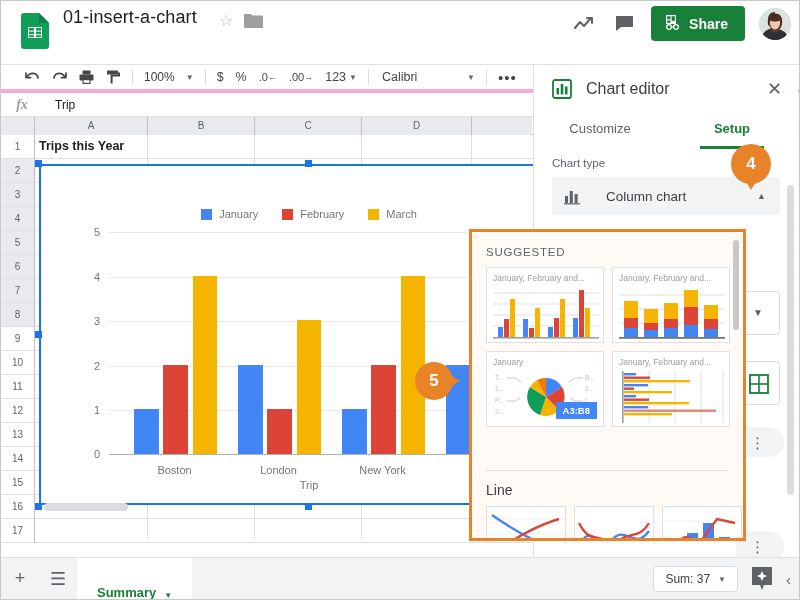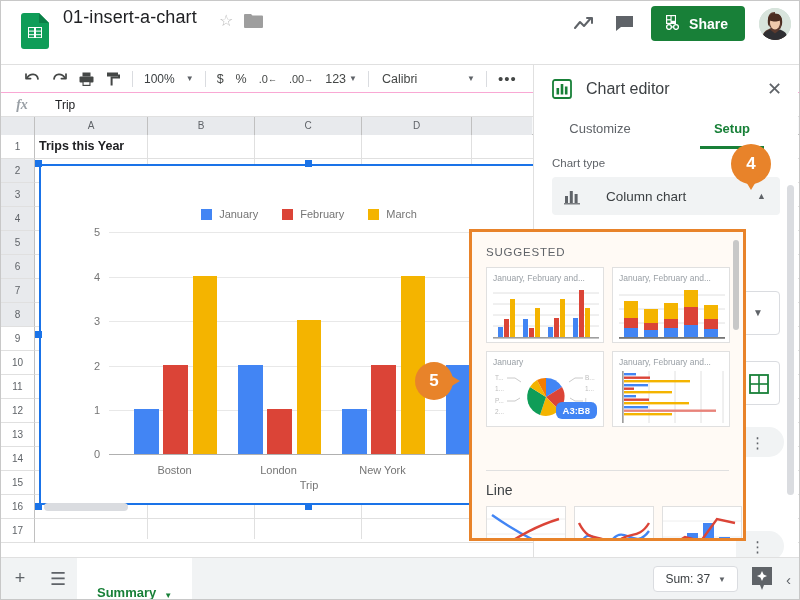--- a/index.html
+++ b/index.html
@@ -59,21 +59,21 @@
   }
   .avatar {
     width: 32px; height: 32px; border-radius: 50%;
     overflow: hidden; cursor: pointer;
     background: #cfe0d8; position: relative;
   }
 
   
   .toolbar {
     position: absolute; left: 0; top: 64px; width: 798px; height: 28px;
-    background: #fff; border-bottom: 1px solid #f9a8d4;
+    background: #fff; border-bottom: 4px solid #f9a8d4;
     display: flex; align-items: center; padding-left: 18px; gap: 0;
   }
   .tb-item {
     height: 24px; display: flex; align-items: center; justify-content: center;
     color: #444746; font-size: 12.5px; cursor: pointer; padding: 0 6px;
   }
   .tb-sep { width: 1px; height: 16px; background: #dadce0; margin: 0 5px; }
   .tb-zoom { font-size: 12px; color: #3c4043; padding: 0 2px 0 6px; }
   .caret-dn { font-size: 8px; color: #5f6368; margin-left: 3px; }
 
@@ -210,21 +210,21 @@
   .dd-card-title { font-size: 8.5px; color: #9aa0a6; white-space: nowrap; overflow: hidden; }
   .dd-thumb { position: absolute; left: 6px; right: 6px; top: 19px; bottom: 5px; }
   .dd-divider { position: absolute; left: 14px; right: 14px; height: 1px; background: #e0e0e0; }
   .dd-line-card {
     width: 80px; height: 56px; background: #fff; border: 1px solid #e0e0e0;
     position: relative; cursor: pointer;
   }
   .dd-scroll { position: absolute; right: 4px; top: 8px; width: 6px; height: 90px; background: #c8c8c8; border-radius: 3px; }
   .dd-tip {
     position: absolute; background: #4285f4; color: #fff;
-    font-size: 9.5px; font-weight: bold; padding: 3px 7px; border-radius: 6px;
+    font-size: 9.5px; font-weight: bold; padding: 3px 7px; border-radius: 0;
   }
 
   
   .callout {
     position: absolute; color: #fff; font-size: 17px; font-weight: bold;
     display: flex; align-items: center; justify-content: center;
     background: #e8832a;
   }
   .callout-4 { width: 40px; height: 40px; border-radius: 50% 50% 50% 50%; }
   .callout-4::after {

